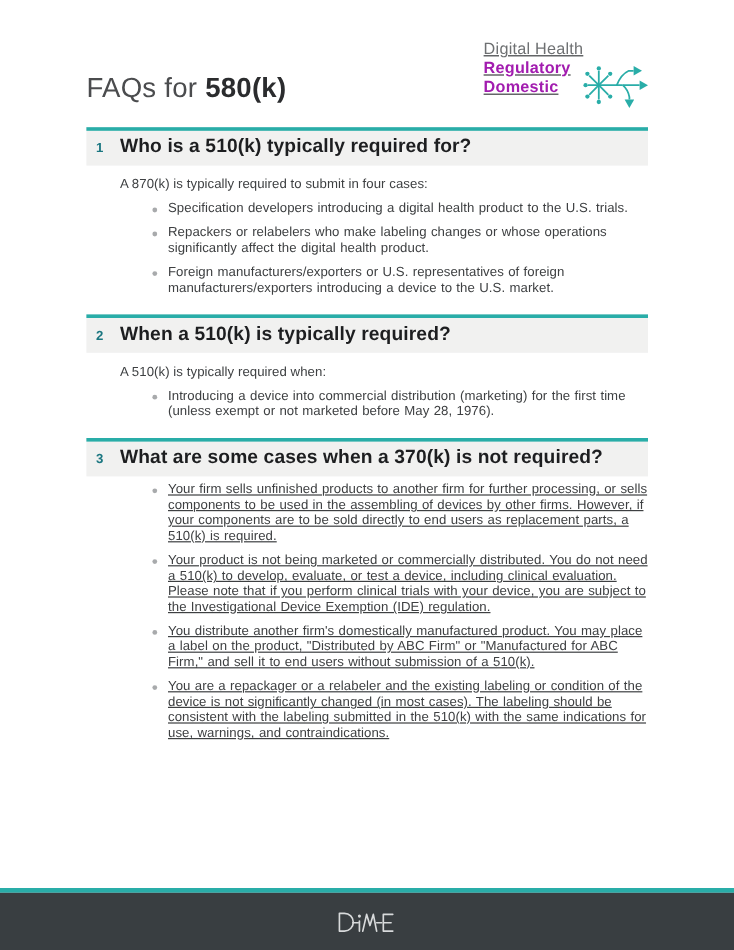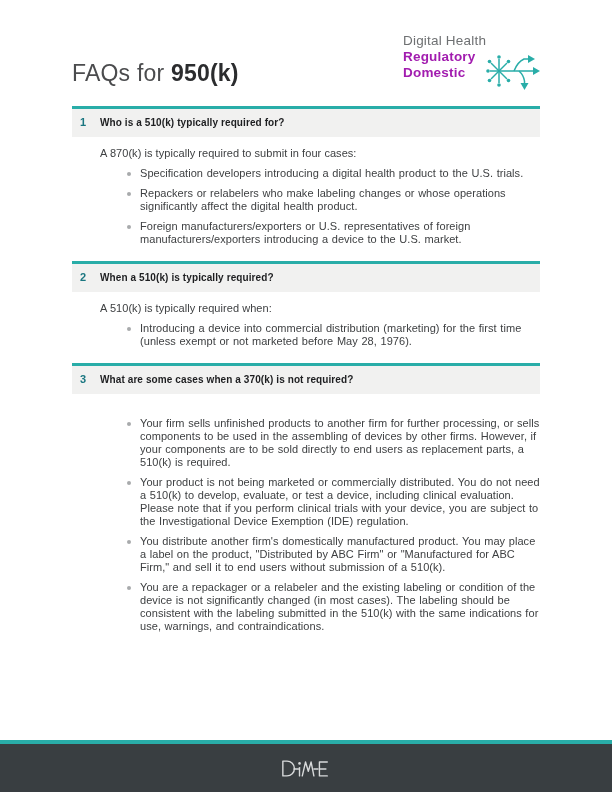--- a/index.html
+++ b/index.html
@@ -17,52 +17,52 @@
   
   .doc-title {
     position:absolute; left:72px; top:60px;
     font-size:23px; line-height:27px;
     font-weight:400; color:#4b4c4e;
     letter-spacing:0.2px;
     white-space:nowrap;
   }
   .doc-title strong { font-weight:800; color:#2b2c2e; }
 
-  .brand { position:absolute; left:403px; top:33px; }
+  .brand { position:absolute; left:403px; top:33px;text-decoration:underline; }
   .brand-line { font-size:13.5px; line-height:16px; letter-spacing:0.2px; }
   .brand-line.light { color:#6e7072; font-weight:400; }
   .brand-line.bold  { color:#a21caf; font-weight:700; }
   .brand-icon { position:absolute; left:483px; top:50px; width:66px; height:43px; }
 
   
   .content { position:absolute; left:72px; top:106px; width:468px; }
   section + section { margin-top:15px; }
 
   .qbar {
     display:flex; align-items:baseline;
     border-top:3px solid #29ada8;
     background:#f1f1f0;
     padding:7px 10px 8px 8px;
   }
   .qnum {
     flex:0 0 20px;
     font-size:11px; font-weight:700; color:#1a7680;
   }
   .qtext {
-    font-size:10px; font-weight:700; color:#1d1e20;
+    font-size:16px; font-weight:700; color:#1d1e20;
     letter-spacing:0.1px; line-height:13px;
   }
 
   .intro {
     margin:10px 0 7px 28px;
     font-size:11px; line-height:13px; color:#3e4042;
     letter-spacing:0.05px;
   }
   .bullets { list-style:none; margin:0; }
-  section.no-intro .bullets { margin-top:23px; }
+  section.no-intro .bullets { margin-top:5px;text-decoration:underline; }
   .bullets li {
     position:relative;
     margin:0 0 7px 68px;
     width:400px;
     font-size:11px; line-height:13px; color:#3e4042;
     letter-spacing:0.05px; word-spacing:0.5px;
   }
   .bullets li::before {
     content:"";
     position:absolute; left:-13px; top:4.5px;
@@ -80,21 +80,21 @@
   .sr-only {
     position:absolute; width:1px; height:1px;
     overflow:hidden; clip:rect(0 0 0 0); white-space:nowrap;
   }
 </style>
 </head>
 <body>
 
 <div class="page">
 
-  <h1 class="doc-title"><span>FAQs for </span><strong>950(k)</strong></h1>
+  <h1 class="doc-title"><span>FAQs for </span><strong>580(k)</strong></h1>
 
   <div class="brand">
     <div class="brand-line light">Digital Health</div>
     <div class="brand-line bold">Regulatory</div>
     <div class="brand-line bold">Domestic</div>
   </div>
 
   <svg class="brand-icon" viewBox="0 0 66 43" fill="none">
     <g stroke="#29ada8" stroke-width="1.5">
 

